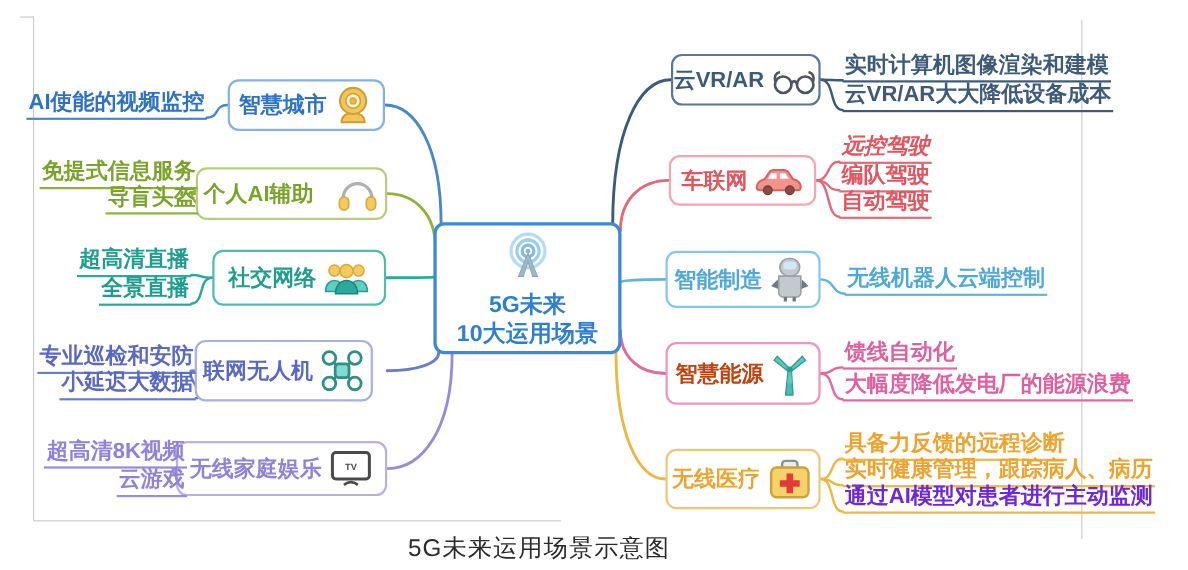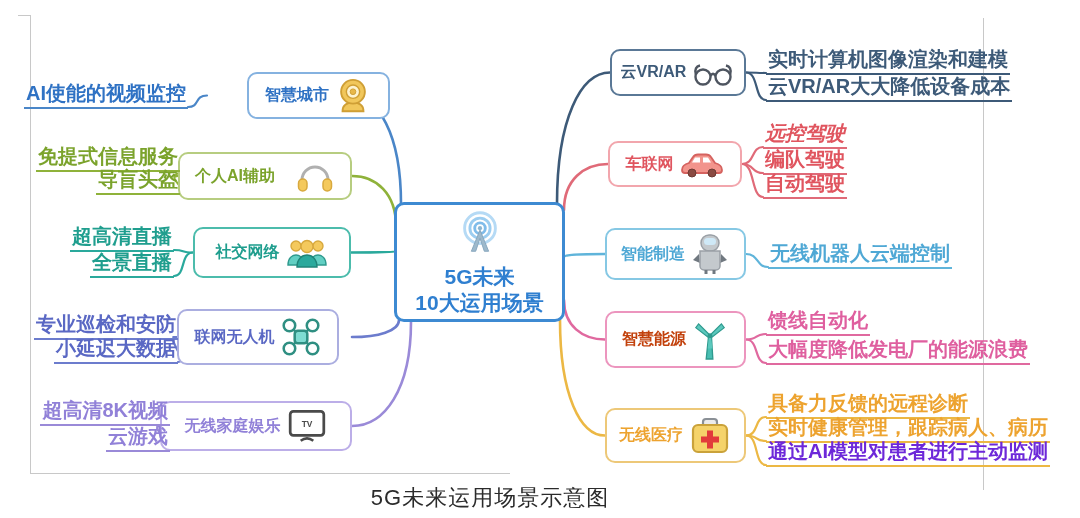--- a/index.html
+++ b/index.html
@@ -6,21 +6,21 @@
   .stage{position:relative;width:1080px;height:518px;background:#fff;overflow:hidden;
          font-family:"Liberation Sans","DejaVu Sans",sans-serif;}
   #links{position:absolute;left:0;top:0;width:1080px;height:518px;z-index:1;pointer-events:none;}
   .frame-line{position:absolute;background:#c8c8c8;z-index:0;}
   #frame-left{left:30px;top:15px;width:1px;height:458px;}
   #frame-top-tick{left:18px;top:15px;width:13px;height:1px;}
   #frame-bottom{left:30px;top:473px;width:480px;height:1px;}
   #frame-right{left:983px;top:18px;width:1px;height:472px;}
   .node{position:absolute;display:flex;align-items:center;justify-content:center;gap:5px;
         background:#fff;border-radius:10px;z-index:2;box-sizing:border-box;padding:2px 6px;cursor:default;}
-  .node .node-label{font-weight:bold;font-size:16px;white-space:nowrap;}
+  .node .node-label{font-weight:bold;font-size:20px;white-space:nowrap;}
   .node .node-icon{flex:none;display:flex;align-items:center;justify-content:flex-start;}
   .node .node-icon svg{display:block;}
   .leaf{position:absolute;z-index:2;font-weight:bold;font-size:20px;line-height:23px;
         white-space:nowrap;padding:0 2px 2px 2px;}
   .central{position:absolute;left:394px;top:202px;width:171px;height:120px;z-index:3;
            background:#fff;border:3.5px solid #3d8ad2;border-radius:10px;box-sizing:border-box;
            display:flex;flex-direction:column;align-items:center;justify-content:center;}
   .central .c-line{font-weight:bold;font-size:21px;color:#2f7fd0;line-height:26px;white-space:nowrap;}
   .central .c-icon{margin-bottom:2px;}
   .caption{position:absolute;left:0;top:483px;width:980px;text-align:center;
@@ -76,21 +76,21 @@
         <circle cx="26" cy="21" r="5.5" stroke="#7fbcea" stroke-width="3"></circle>
         <circle cx="26" cy="21" r="2.2" fill="#8ab6d2"></circle>
         <path d="M26 23 L17 45 L21.5 45 L26 31.5 L30.5 45 L35 45 Z" fill="#9db9cc" stroke="#86a7bd" stroke-width="1"></path>
       </svg>
     </div>
     <div class="c-line">5G未来</div>
     <div class="c-line">10大运用场景</div>
   </div>
 
   <div id="branches">
-      <div class="node" style="left: 207px; top: 72px; width: 143px; height: 47px; border: 2.5px solid rgb(133, 178, 224); margin-left: 40px;">
+      <div class="node" style="left: 207px; top: 72px; width: 143px; height: 47px; border: 2.5px solid rgb(133, 178, 224);">
         <span class="node-label" style="color: rgb(47, 114, 196);">智慧城市</span>
         <span class="node-icon">
           <svg width="38" height="38" viewBox="0 0 40 40">
             <path d="M9 36c0-6 4.5-9 11-9s11 3 11 9z" fill="#f1c75b" stroke="#cf9f35" stroke-width="2"></path>
             <circle cx="20" cy="15.5" r="12.5" fill="#f1c75b" stroke="#cf9f35" stroke-width="2"></circle>
             <circle cx="20" cy="15.5" r="7" fill="#fdf3d0" stroke="#cf9f35" stroke-width="1.5"></circle>
             <circle cx="20" cy="15.5" r="3" fill="#e8b84a" stroke="#cf9f35"></circle>
           </svg>
         </span>
       </div>

